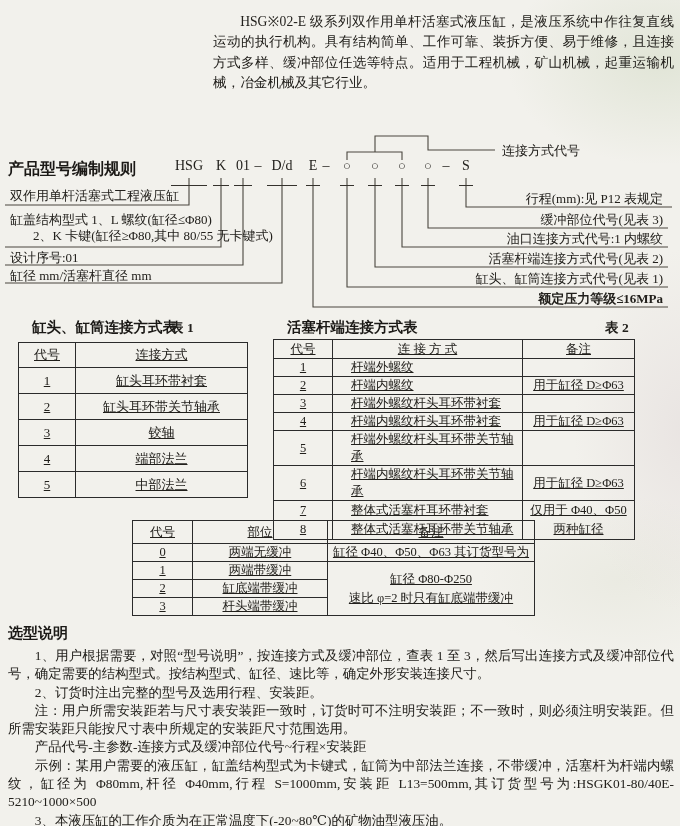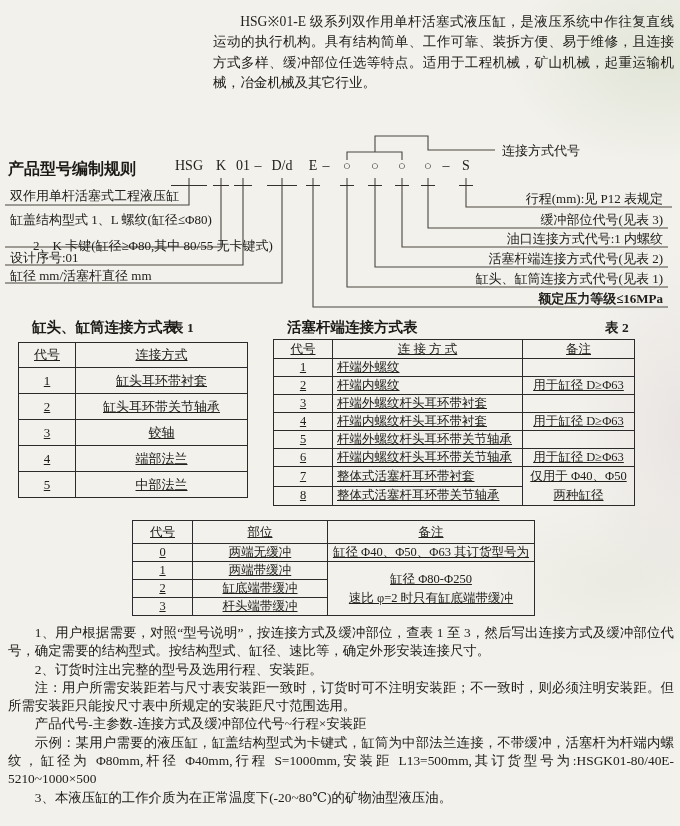--- a/index.html
+++ b/index.html
@@ -34,36 +34,36 @@
   .dlabel.r { right:17px; text-align:right; }
 
   
   .tbl-title { position:absolute; font-size:14.5px; }
   .tbl-tag { position:absolute; font-size:13.5px; font-weight:bold; }
   .tblwrap { position:absolute;text-decoration:underline; }
   table { border-collapse:collapse; table-layout:fixed; background:transparent; }
   th,td { border:1.2px solid #2b2b2b; text-align:center; font-weight:normal; padding:0 3px; overflow:hidden; }
   .t1 table { width:230px; }  .t1 th { height:24px; font-size:13px; } .t1 td { height:25px; font-size:13px; }
   .t2 table { width:362px; }  .t2 th { height:18px; font-size:12.5px; } .t2 td { height:16.5px; font-size:12.5px; }
-  .t2 td.l { text-align:left; padding-left:4px; }
+  .t2 td.l { text-align:left; padding-left:18px; }
   .t3 table { width:403px; }  .t3 th { height:22px; font-size:12.5px; } .t3 td { height:15.5px; font-size:12.5px; }
   .mnote div { line-height:19px; }
 
   
   .selection { position:absolute; left:8px; top:624px; width:666px; }
   .selection h2 { font-size:15px; margin:0 0 4px 0; }
   .selection p { margin:0; font-size:13.4px; line-height:18.3px; text-align:justify; text-indent:2em; }
 </style>
 </head>
 <body>
 
 <div class="page">
 
   <section class="overview">
-    <p>HSG※01-E 级系列双作用单杆活塞式液压缸，是液压系统中作往复直线运动的执行机构。具有结构简单、工作可靠、装拆方便、易于维修，且连接方式多样、缓冲部位任选等特点。适用于工程机械，矿山机械，起重运输机械，冶金机械及其它行业。</p>
+    <p>HSG※02-E 级系列双作用单杆活塞式液压缸，是液压系统中作往复直线运动的执行机构。具有结构简单、工作可靠、装拆方便、易于维修，且连接方式多样、缓冲部位任选等特点。适用于工程机械，矿山机械，起重运输机械，冶金机械及其它行业。</p>
   </section>
 
   <h2 class="hd rules-heading">产品型号编制规则</h2>
 
   <div class="diagram">
     <svg class="dlines" width="680" height="190" viewBox="0 0 680 190">
 
       <path d="M189 48 V75 H5"></path>
       <path d="M221 48 V117 H5"></path>
       <path d="M243 48 V135 H5"></path>
@@ -89,21 +89,21 @@
     <span class="code" style="left:320px;width:12px;">–</span>
     <span class="code u circ" style="left:340px;width:14px;">○</span>
     <span class="code u circ" style="left:368px;width:14px;">○</span>
     <span class="code u circ" style="left:395px;width:14px;">○</span>
     <span class="code u circ" style="left:421px;width:14px;">○</span>
     <span class="code" style="left:440px;width:12px;">–</span>
     <span class="code u" style="left:459px;width:14px;">S</span>
 
     <div class="dlabel" style="left:10px;top:58px;">双作用单杆活塞式工程液压缸</div>
     <div class="dlabel" style="left:10px;top:82px;">缸盖结构型式 1、L 螺纹(缸径≤Φ80)</div>
-    <div class="dlabel" style="left:33px;top:108px;">2、K 卡键(缸径≥Φ80,其中 80/55 无卡键式)</div>
+    <div class="dlabel" style="left:33px;top:98px;">2、K 卡键(缸径≥Φ80,其中 80/55 无卡键式)</div>
     <div class="dlabel" style="left:10px;top:120px;">设计序号:01</div>
     <div class="dlabel" style="left:10px;top:138px;">缸径 mm/活塞杆直径 mm</div>
 
     <div class="dlabel" style="left:502px;top:13px;">连接方式代号</div>
     <div class="dlabel r" style="top:61px;">行程(mm):见 P12 表规定</div>
     <div class="dlabel r" style="top:82px;">缓冲部位代号(见表 3)</div>
     <div class="dlabel r" style="top:101px;">油口连接方式代号:1 内螺纹</div>
     <div class="dlabel r" style="top:121px;">活塞杆端连接方式代号(见表 2)</div>
     <div class="dlabel r" style="top:141px;">缸头、缸筒连接方式代号(见表 1)</div>
     <div class="dlabel r" style="top:161px;font-weight:bold;">额定压力等级≤16MPa</div>
@@ -241,20 +241,21 @@
           </tr>
       <tr>
             <td>3</td>
             <td>杆头端带缓冲</td>
           </tr>
     </tbody>
       </table>
   </div>
 
   <section class="selection">
+    <h2 class="hd">选型说明</h2>
     <p>1、用户根据需要，对照“型号说明”，按连接方式及缓冲部位，查表 1 至 3，然后写出连接方式及缓冲部位代号，确定需要的结构型式。按结构型式、缸径、速比等，确定外形安装连接尺寸。</p>
     <p>2、订货时注出完整的型号及选用行程、安装距。</p>
     <p>注：用户所需安装距若与尺寸表安装距一致时，订货时可不注明安装距；不一致时，则必须注明安装距。但所需安装距只能按尺寸表中所规定的安装距尺寸范围选用。</p>
     <p>产品代号-主参数-连接方式及缓冲部位代号~行程×安装距</p>
     <p>示例：某用户需要的液压缸，缸盖结构型式为卡键式，缸筒为中部法兰连接，不带缓冲，活塞杆为杆端内螺纹，缸径为 Φ80mm,杆径 Φ40mm,行程 S=1000mm,安装距 L13=500mm,其订货型号为:HSGK01-80/40E-5210~1000×500</p>
     <p>3、本液压缸的工作介质为在正常温度下(-20~80℃)的矿物油型液压油。</p>
   </section>
 
 </div>
 

